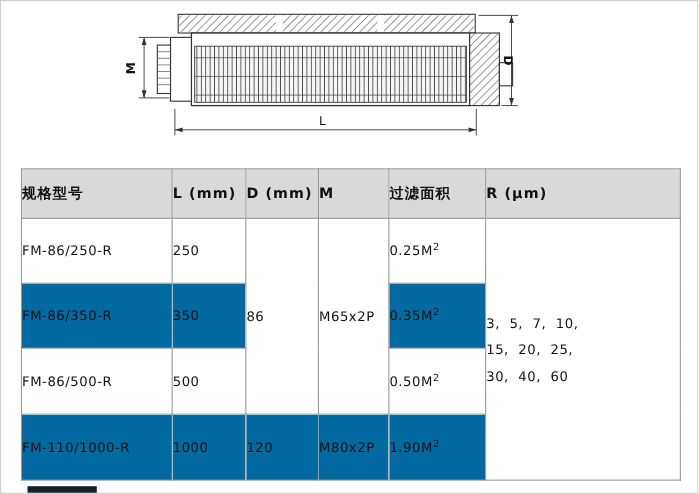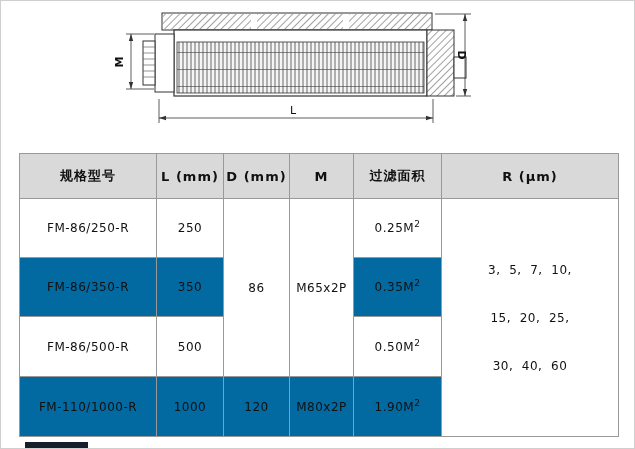--- a/index.html
+++ b/index.html
@@ -10,32 +10,32 @@
   }
   .diagram-area { position:absolute; left:0; top:0; width:635px; height:148px; }
   .diagram-area svg text { font-family:"DejaVu Sans", sans-serif; fill:#111; }
 
   .spec-table {
     position:absolute; left:18px; top:152px; width:599px;
     border-collapse:collapse; table-layout:fixed;
     font-family:"DejaVu Sans", sans-serif; color:#111;
   }
   .spec-table th, .spec-table td {
-    border:1px solid #999999; text-align:center; vertical-align:middle; padding:0;
+    border:1px solid #999999; text-align:left; vertical-align:middle; padding:0;
     overflow:hidden;
   }
   .spec-table thead tr { height:45px; }
   .spec-table thead th { background:#d9d9d9; font-size:13px; font-weight:bold; letter-spacing:1px; }
   .spec-table tbody tr { height:59px; }
   .spec-table tbody tr.tall { height:60px; }
   .spec-table tbody td { font-size:12px; background:#ffffff; letter-spacing:0.5px; }
   tr.alt td { background:#0369a1; }
   td.merged-white { background:#ffffff; }
   td.r-cell {
-    background:#ffffff; white-space:pre-wrap; font-size:13px; line-height:48px;
+    background:#ffffff; white-space:pre-wrap; font-size:13px; line-height:24px;
     letter-spacing:1px;
   }
   .spec-table sup { font-size:9px; vertical-align:super; line-height:0; }
 
   .bottom-bar {
     position:absolute; left:24px; top:441px; width:63px; height:7px;
     background:#16202c;
   }
 </style>
 </head>

